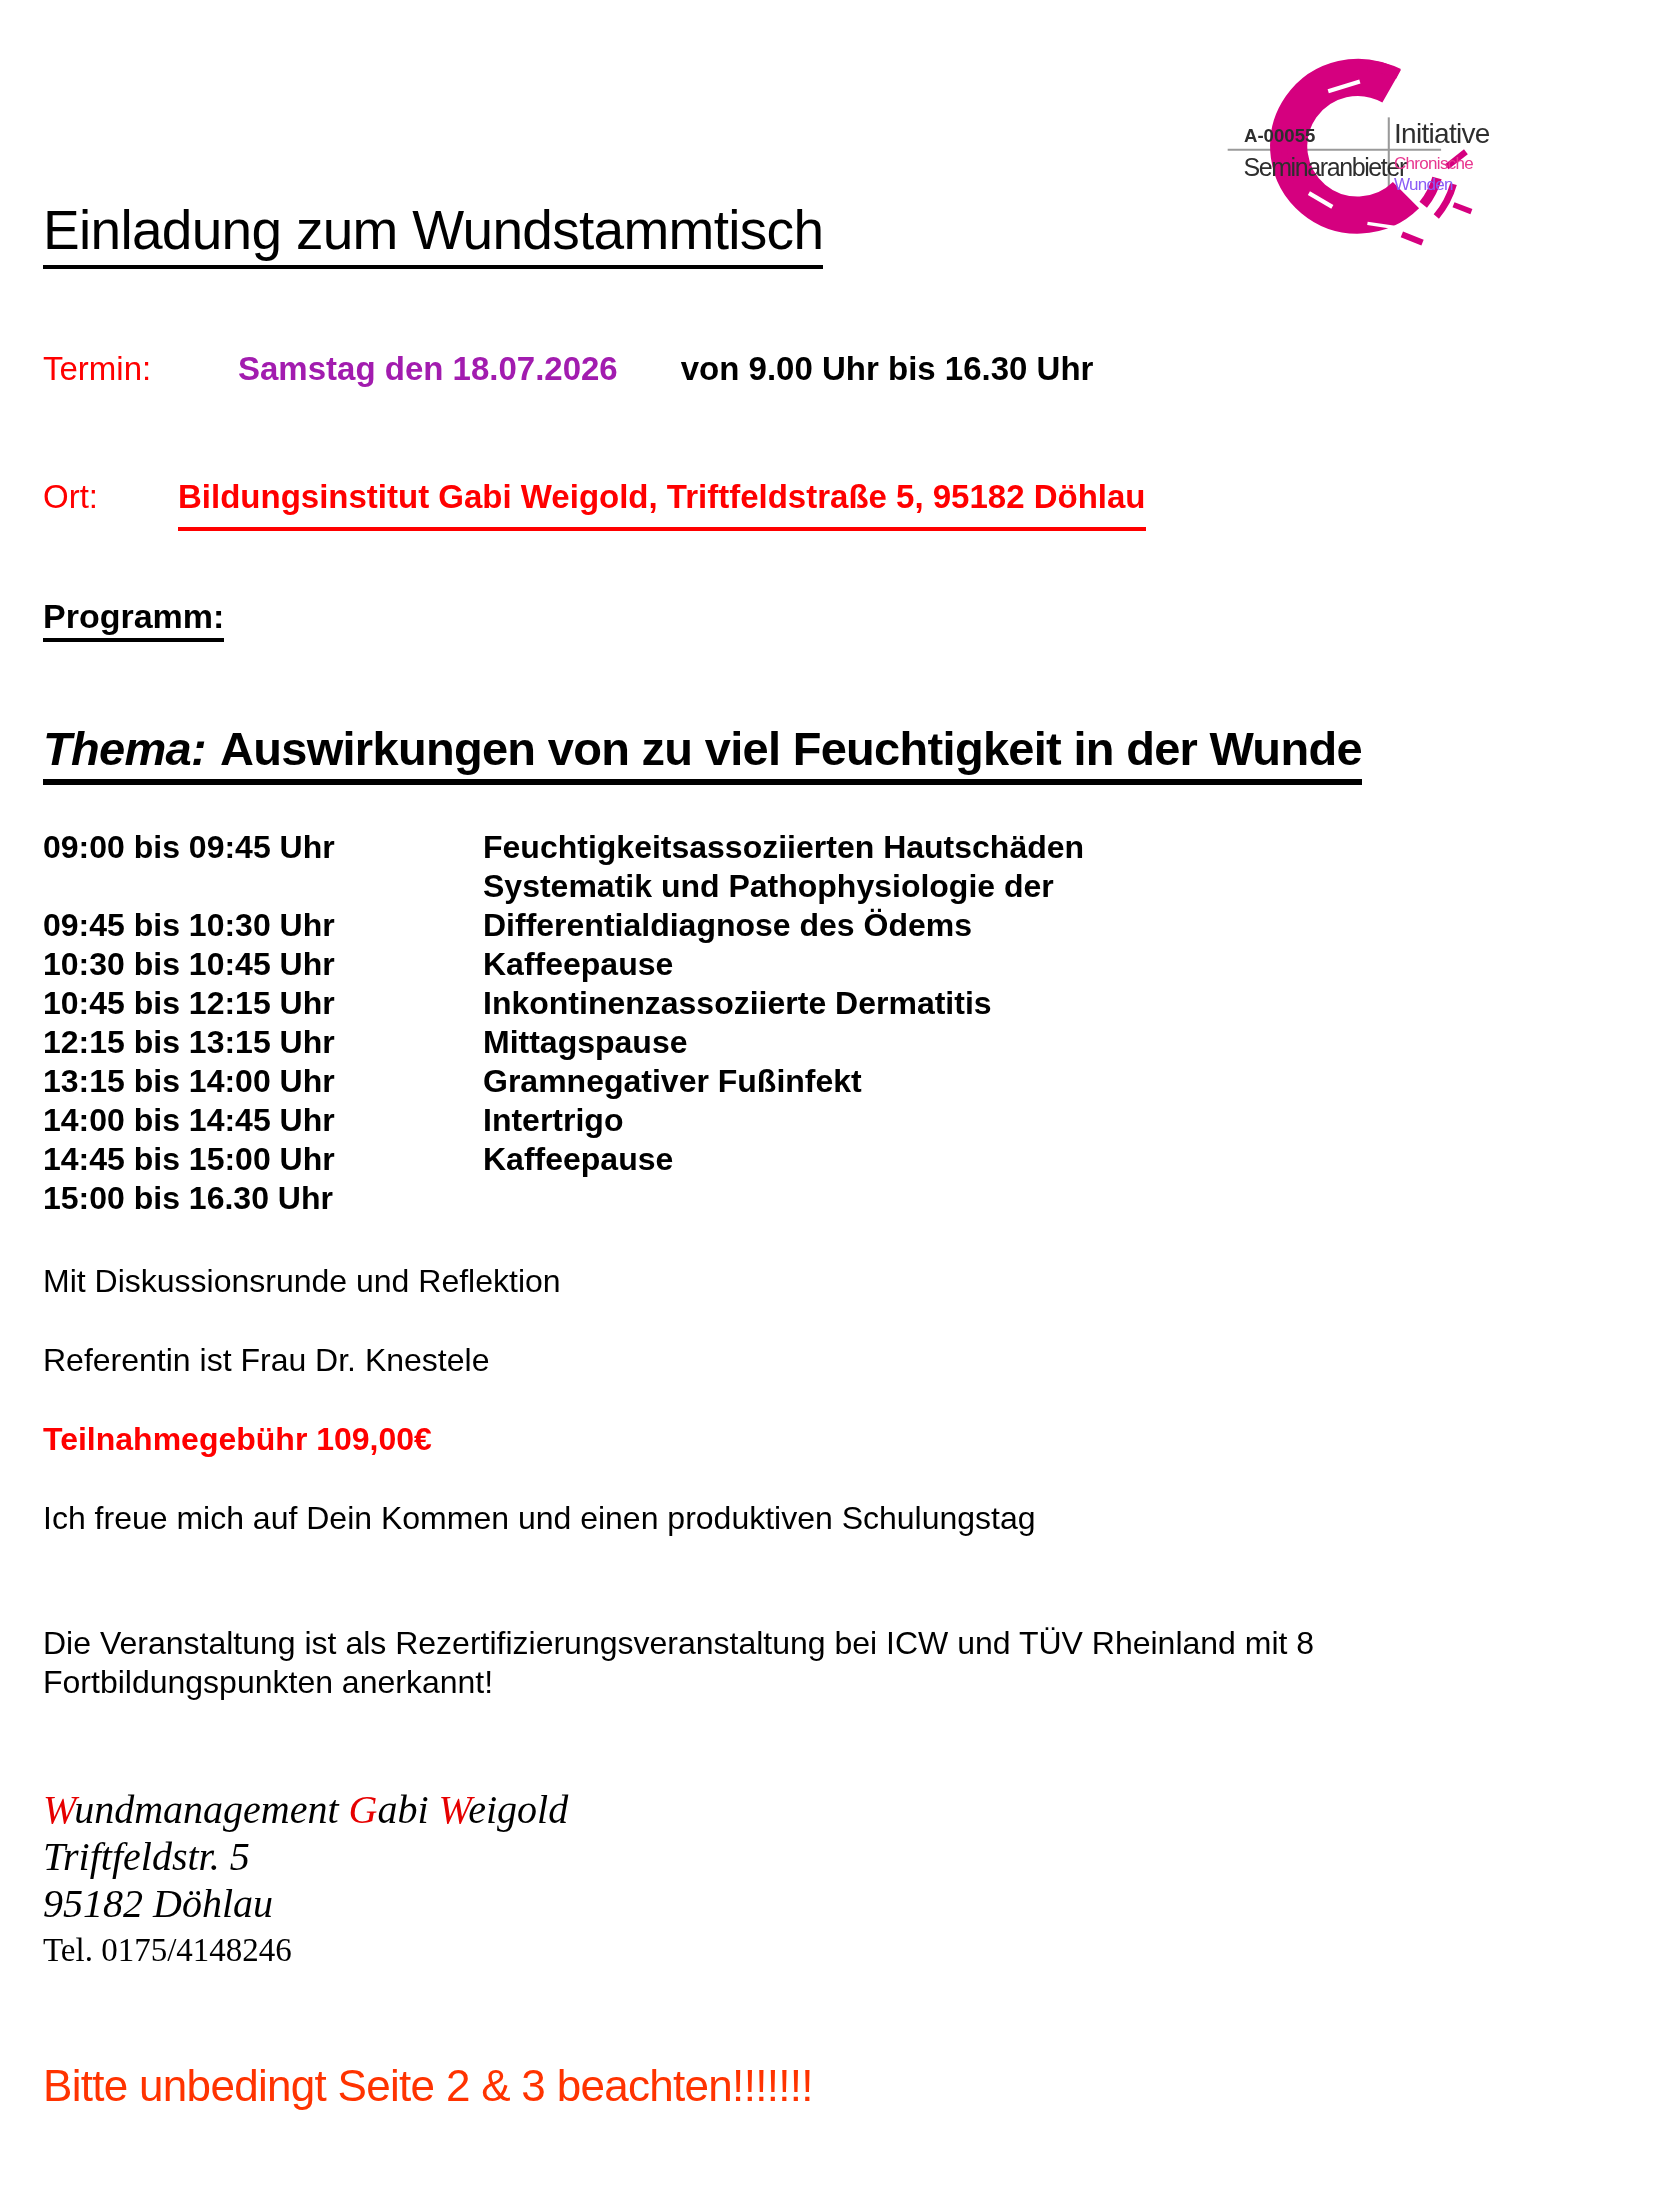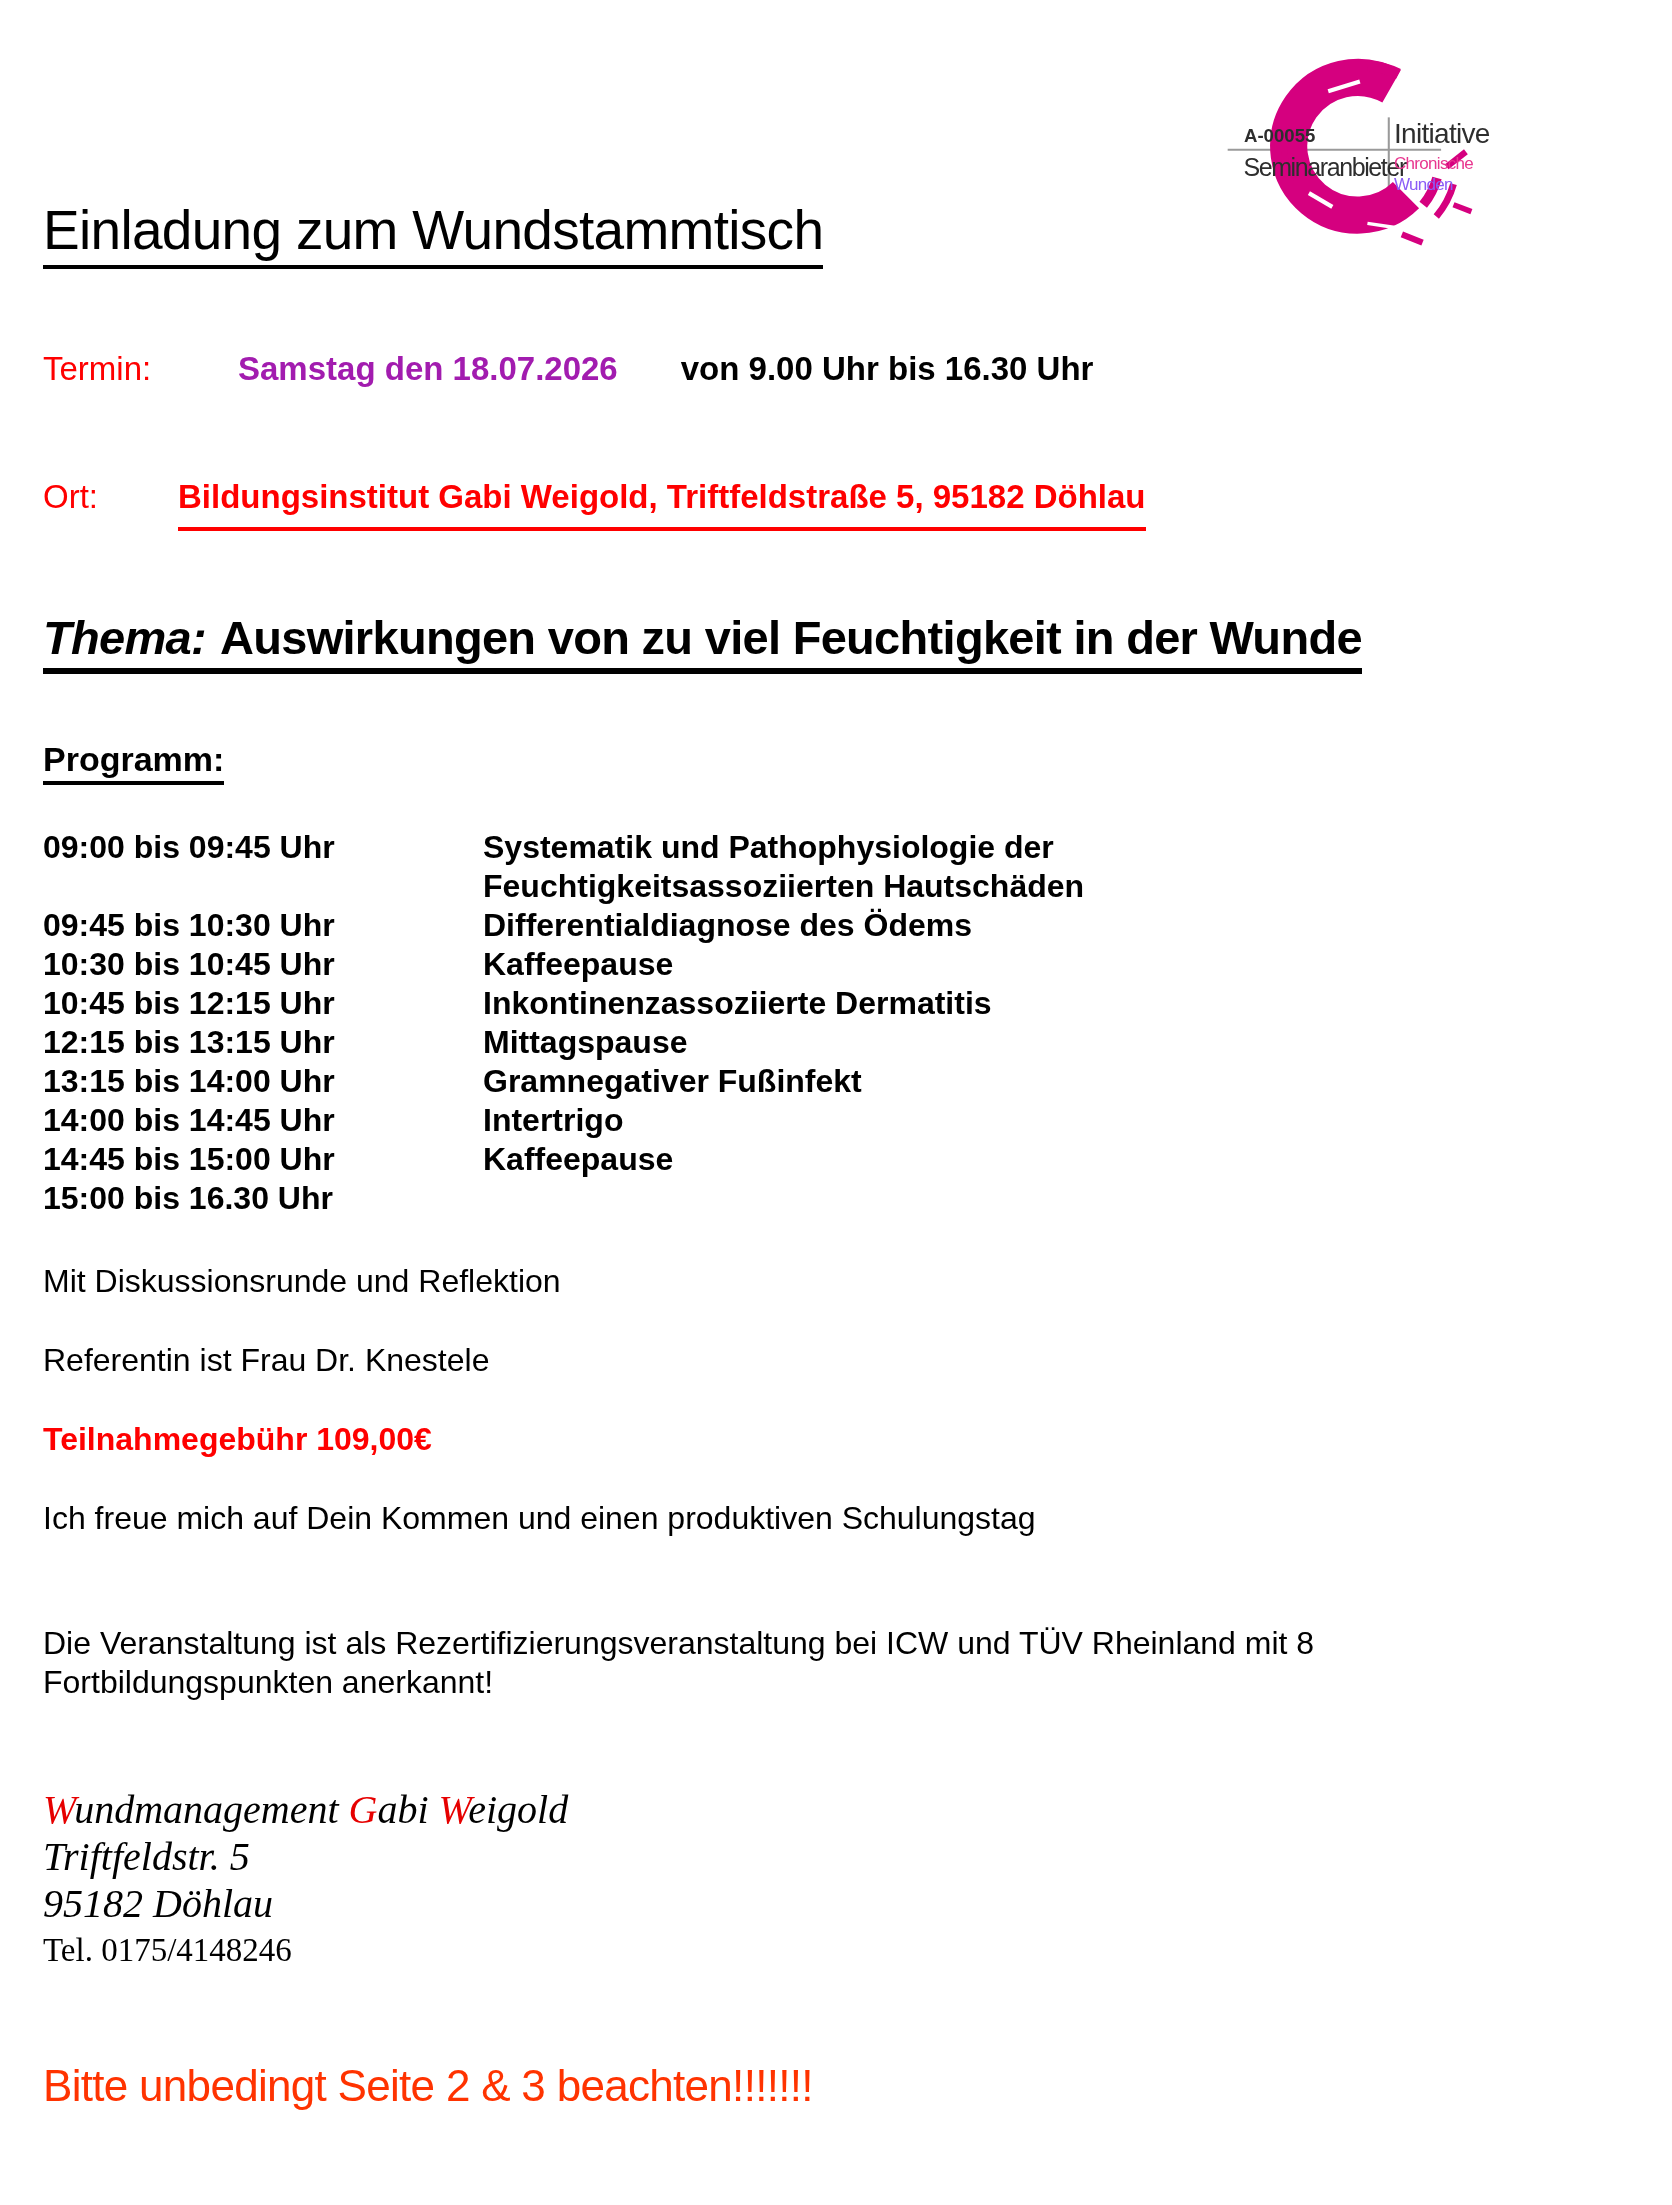--- a/index.html
+++ b/index.html
@@ -111,35 +111,35 @@
 
   <div class="row-termin">
     <span class="termin-label">Termin:</span><span class="termin-date">Samstag den 18.07.2026</span><span class="termin-time">von 9.00 Uhr bis 16.30 Uhr</span>
   </div>
 
   <div class="row-ort">
     <span class="ort-label">Ort:</span><span class="ort-value">Bildungsinstitut Gabi Weigold, Triftfeldstraße 5, 95182 Döhlau</span>
   </div>
 
   <div>
+    <div class="programm">Programm:</div>
+  </div>
+
+  <div>
     <div class="thema">
       <span class="thema-label">Thema:</span><span>Auswirkungen von zu viel Feuchtigkeit in der Wunde</span>
     </div>
-  </div>
-
-  <div>
-    <div class="programm">Programm:</div>
   </div>
 
   <div class="schedule">
     <div class="srow">
       <div class="stime">09:00 bis 09:45 Uhr</div>
       <div class="sdesc">
+        <div>Feuchtigkeitsassoziierten Hautschäden</div>
         <div>Systematik und Pathophysiologie der</div>
-        <div>Feuchtigkeitsassoziierten Hautschäden</div>
       </div>
     </div>
     <div class="srow">
       <div class="stime">09:45 bis 10:30 Uhr</div>
       <div class="sdesc">Differentialdiagnose des Ödems</div>
     </div>
     <div class="srow">
       <div class="stime">10:30 bis 10:45 Uhr</div>
       <div class="sdesc">Kaffeepause</div>
     </div>

